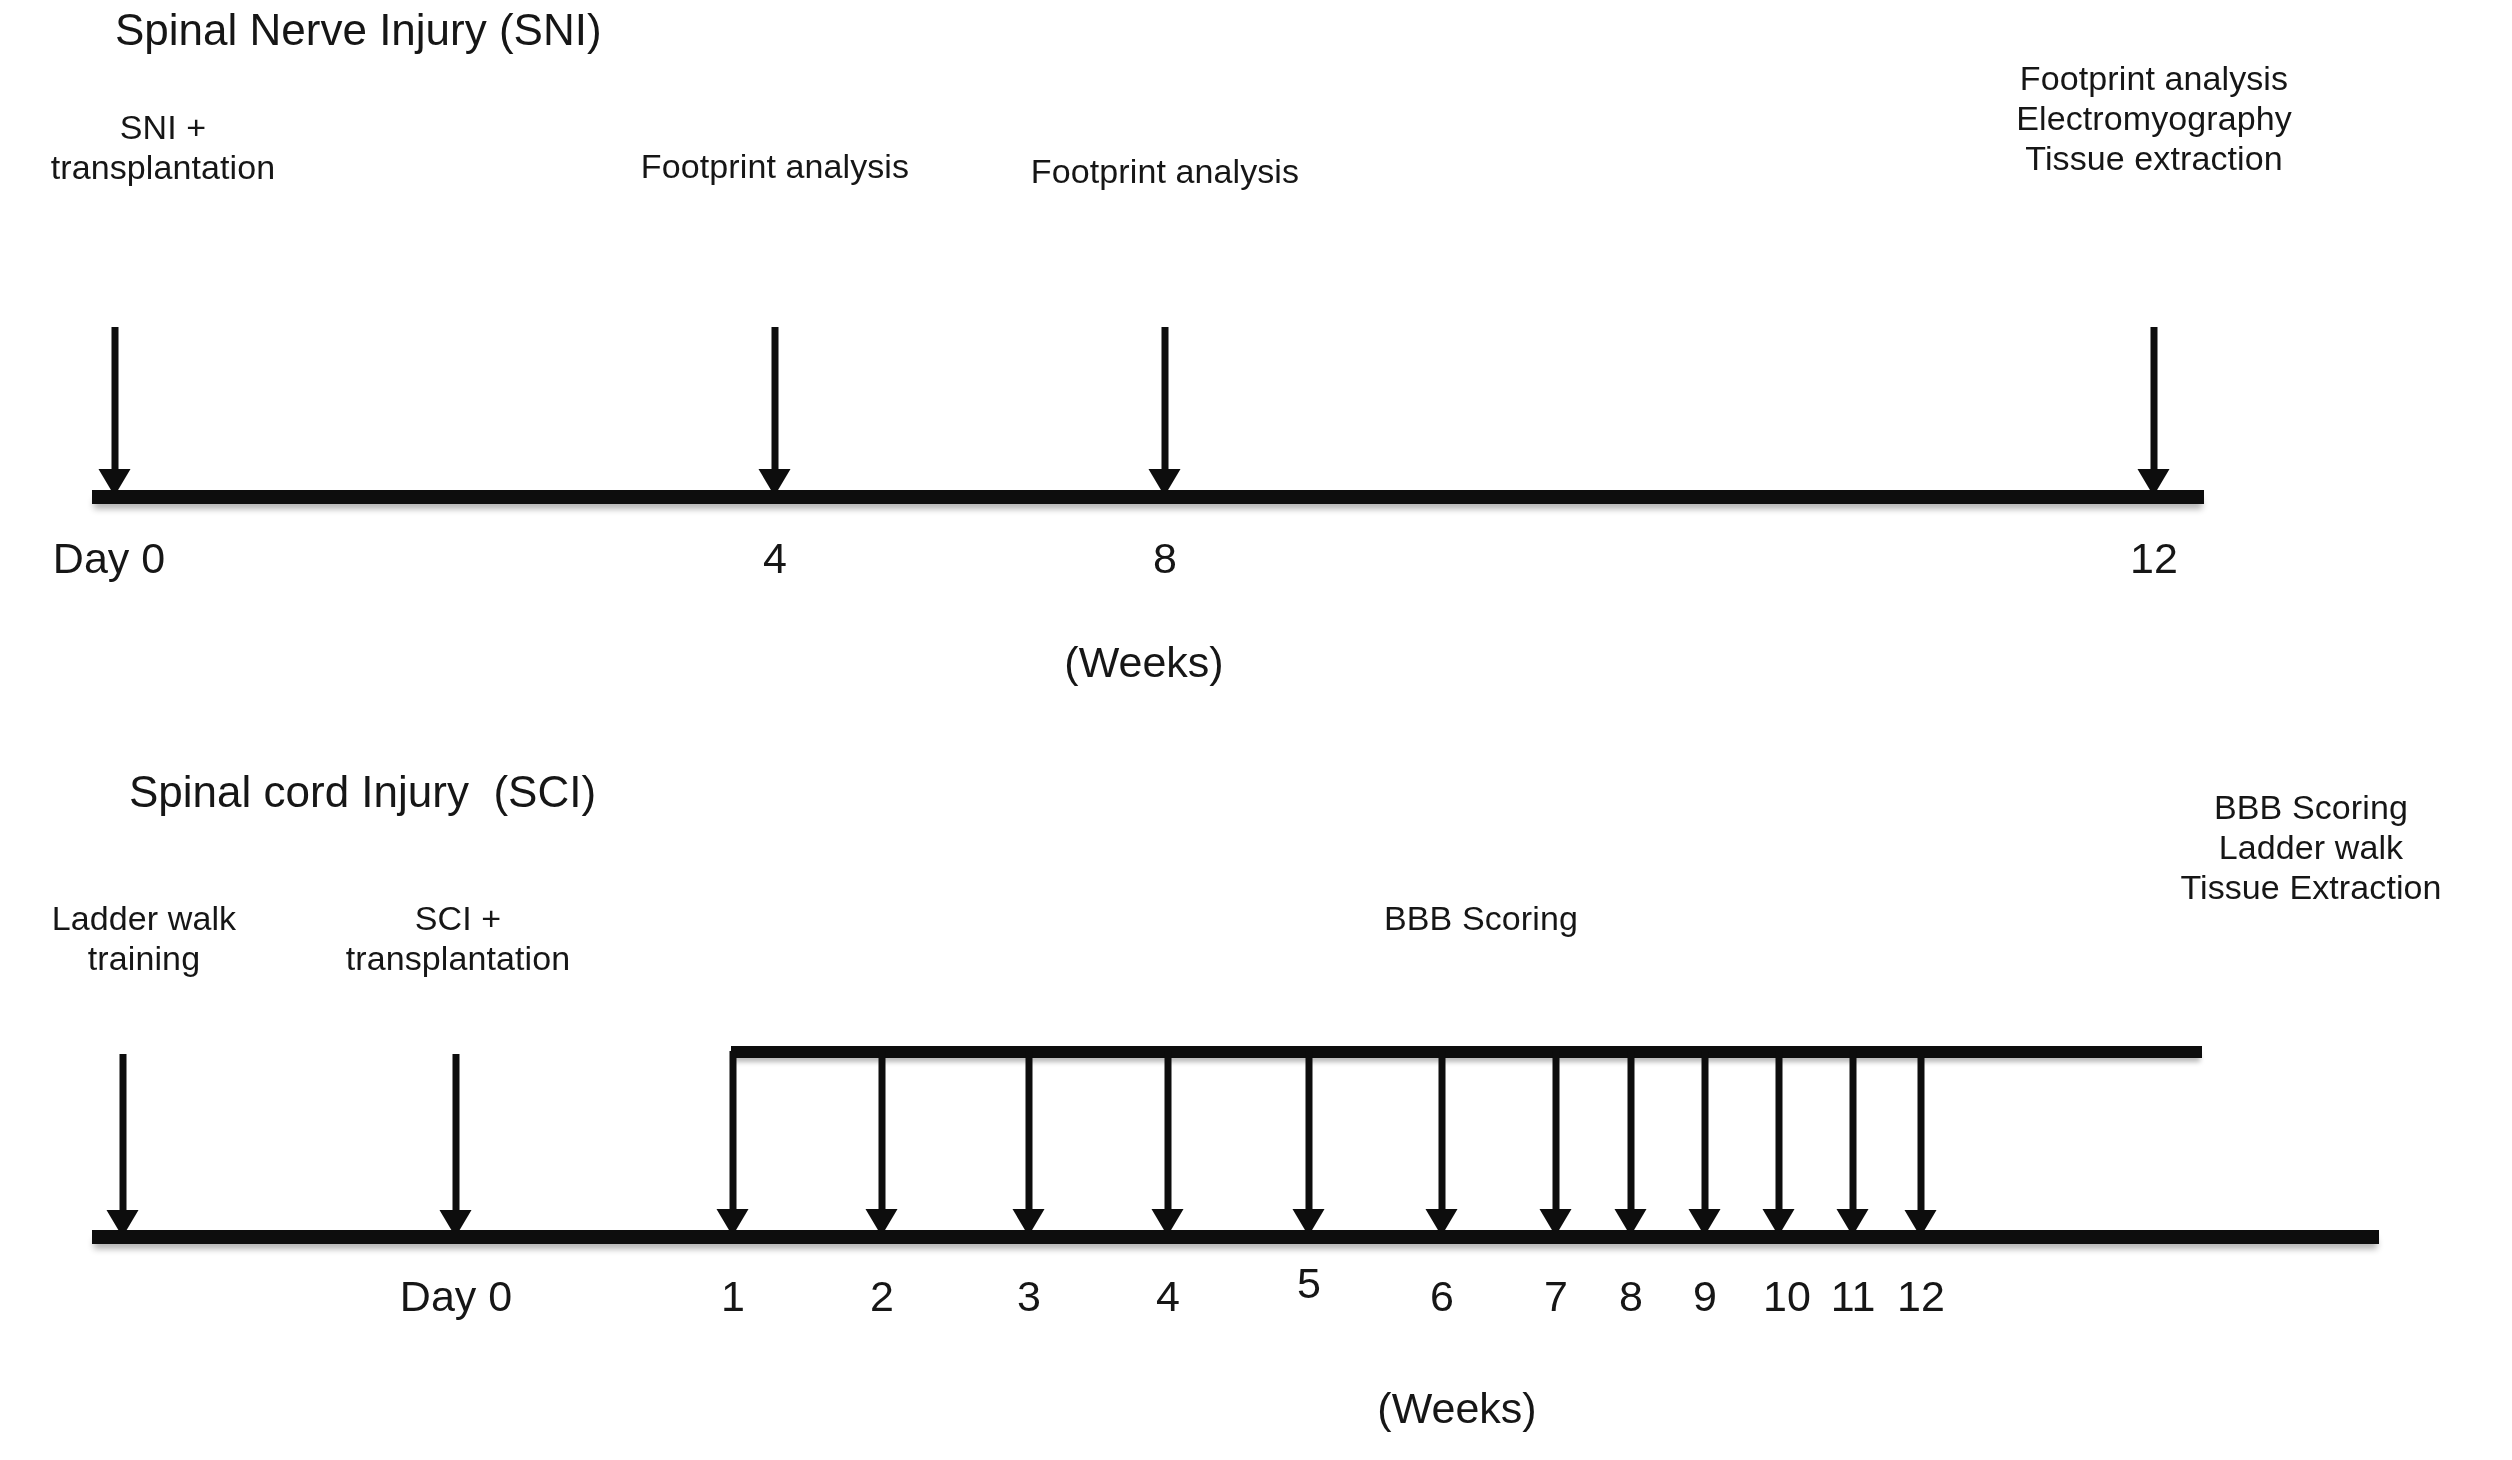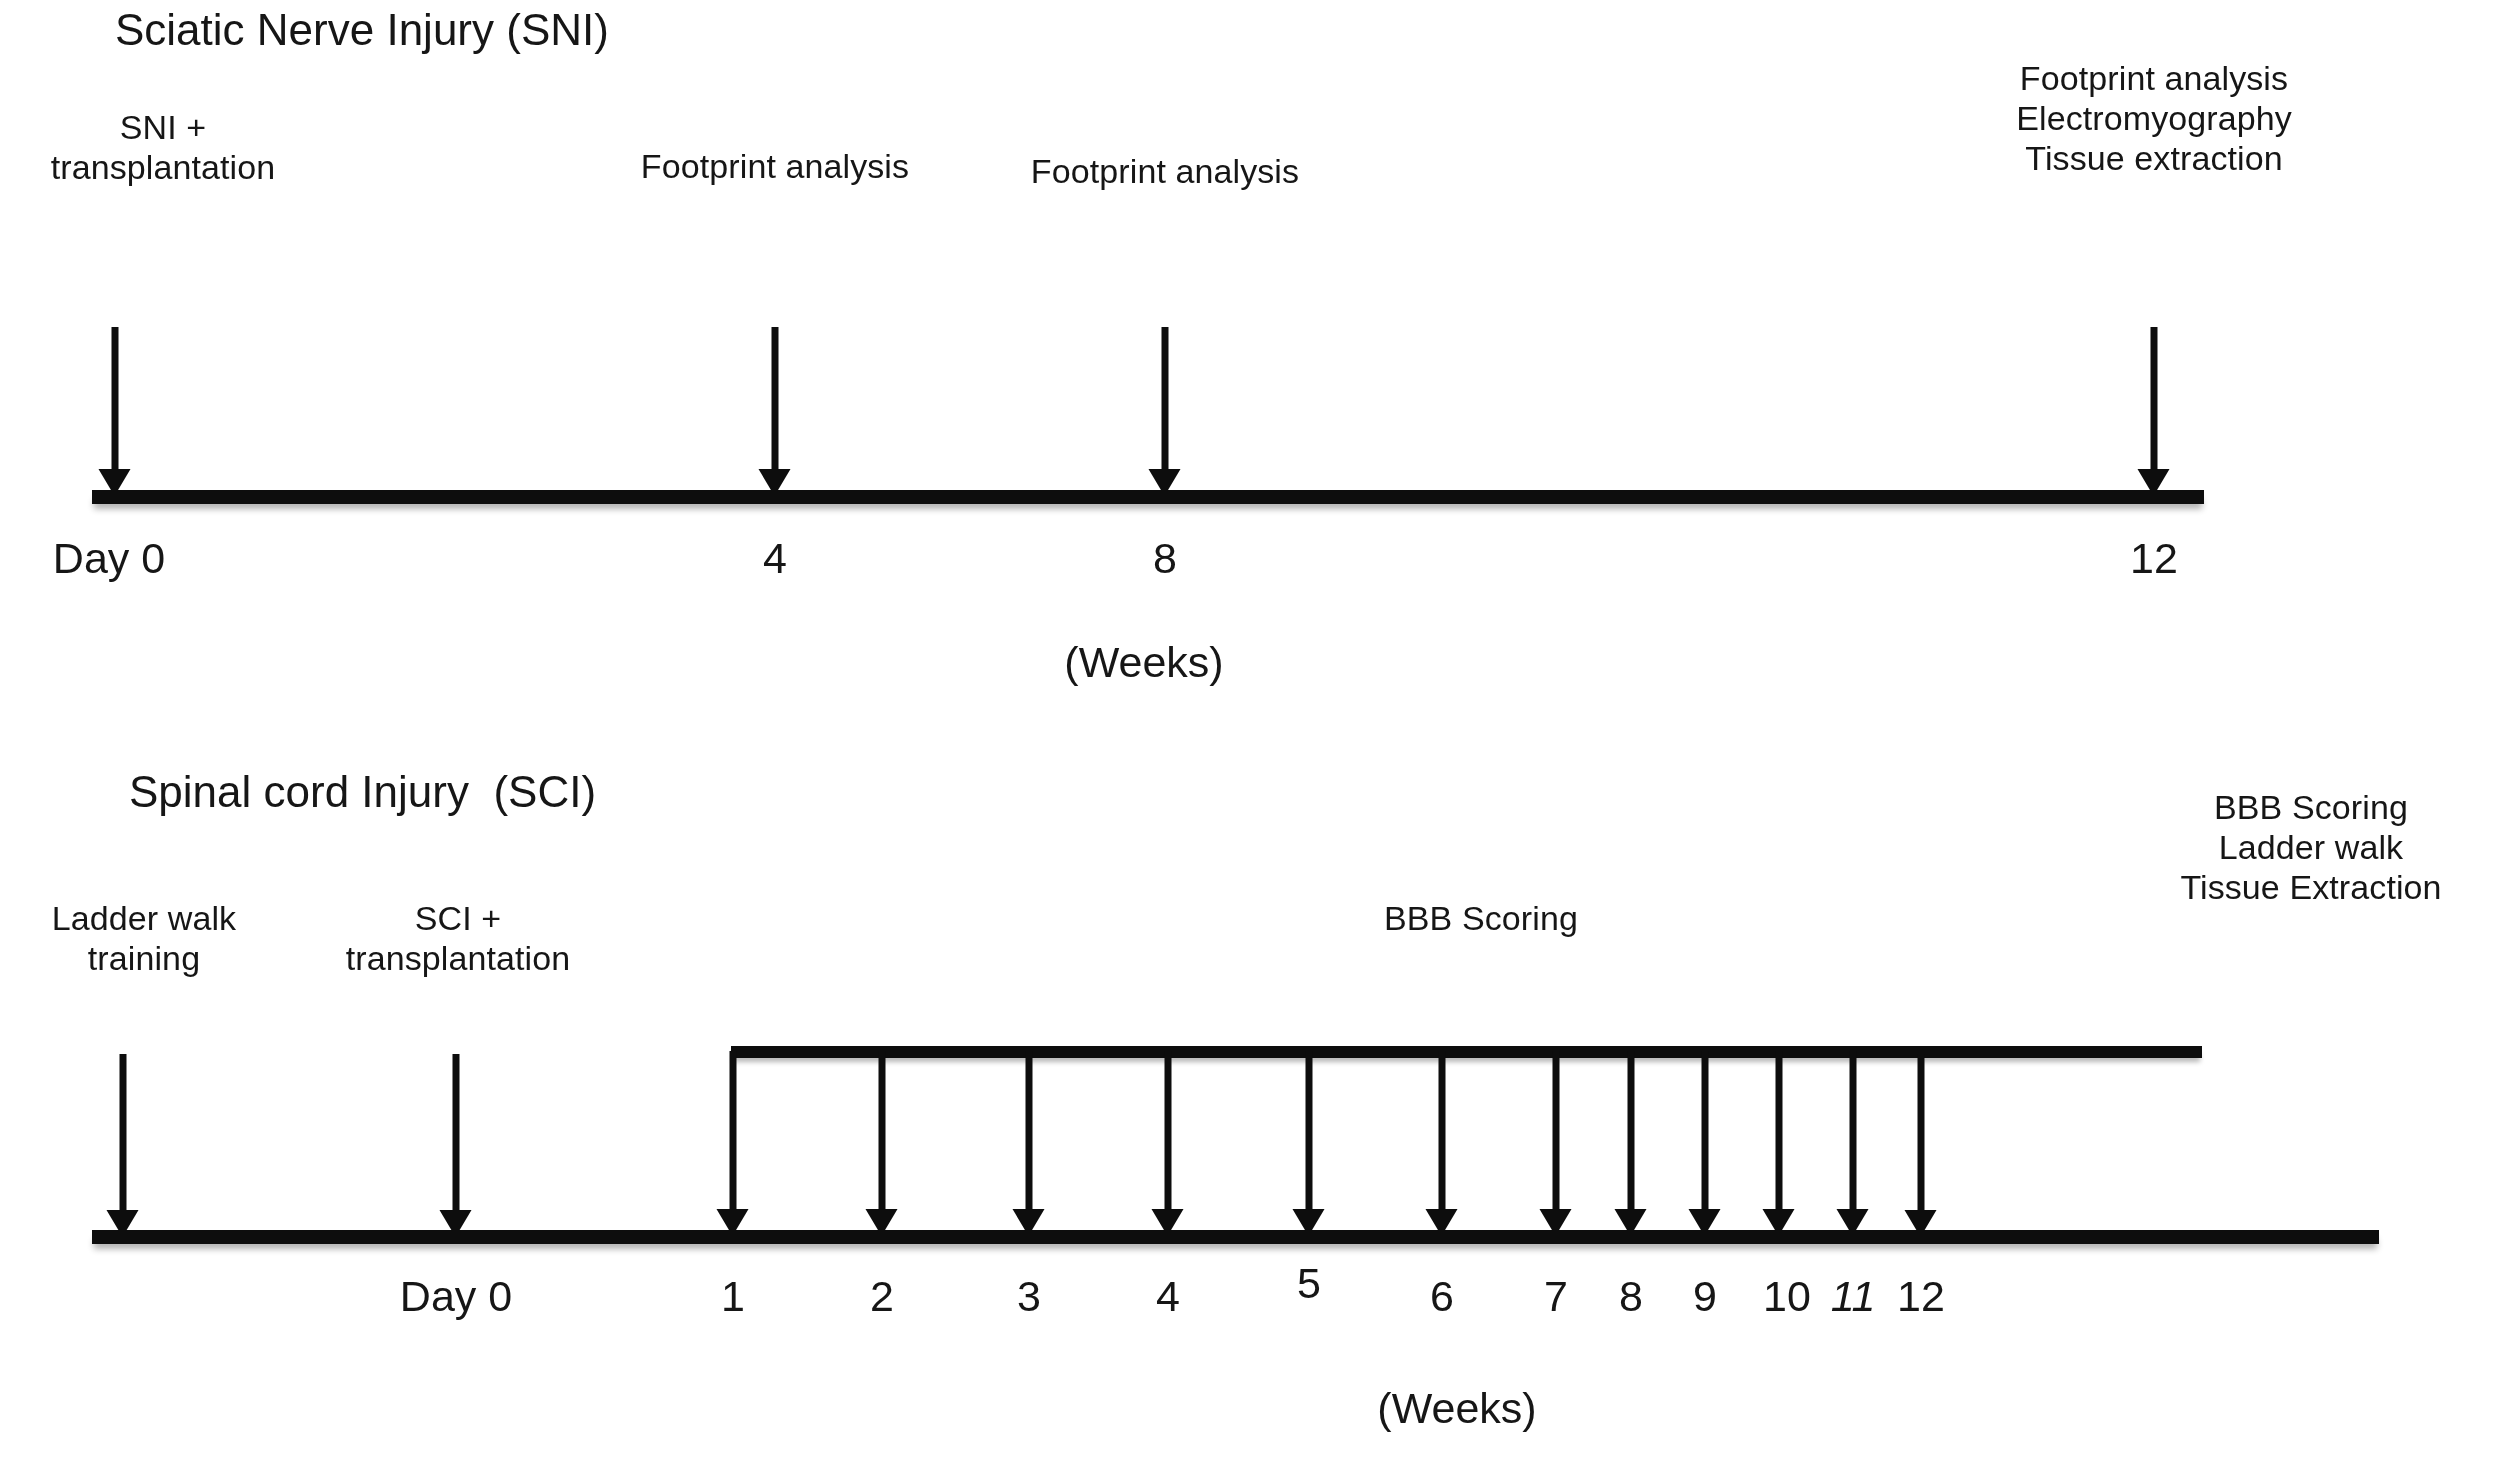--- a/index.html
+++ b/index.html
@@ -94,21 +94,21 @@
     height: 11.7px;
     background: #0d0d0d;
     box-shadow: 0 5.8px 5.8px -1.9px rgba(0,0,0,0.28);
   }
 </style>
 </head>
 <body>
 
 <div id="canvas">
 
-  <div class="section-title" style="left:115px; top:4.9px;">Sciatic Nerve Injury (SNI)</div>
+  <div class="section-title" style="left:115px; top:4.9px;">Spinal Nerve Injury (SNI)</div>
 
   <div class="txt center" style="left:163px; top:107px;">SNI +
 transplantation</div>
 
   <div class="txt center" style="left:775px; top:146px;">Footprint analysis</div>
 
   <div class="txt center" style="left:1165px; top:151px;">Footprint analysis</div>
 
   <div class="txt center" style="left:2154px; top:58px;">Footprint analysis
 Electromyography
@@ -222,19 +222,19 @@
   <div class="tick-label" style="left:733px; top:1272px;">1</div>
   <div class="tick-label" style="left:882px; top:1272px;">2</div>
   <div class="tick-label" style="left:1029px; top:1272px;">3</div>
   <div class="tick-label" style="left:1168px; top:1272px;">4</div>
   <div class="tick-label" style="left:1309px; top:1259px;">5</div>
   <div class="tick-label" style="left:1442px; top:1272px;">6</div>
   <div class="tick-label" style="left:1556px; top:1272px;">7</div>
   <div class="tick-label" style="left:1631px; top:1272px;">8</div>
   <div class="tick-label" style="left:1705px; top:1272px;">9</div>
   <div class="tick-label" style="left:1779px; top:1272px;margin-left:8px;">10</div>
-  <div class="tick-label" style="left:1853px; top:1272px;font-style:italic;">11</div>
+  <div class="tick-label" style="left:1853px; top:1272px;">11</div>
   <div class="tick-label" style="left:1921px; top:1272px;">12</div>
 
   <div class="units-label" style="left:1457px; top:1384px;">(Weeks)</div>
 
 </div>
 
 
 </body></html>

